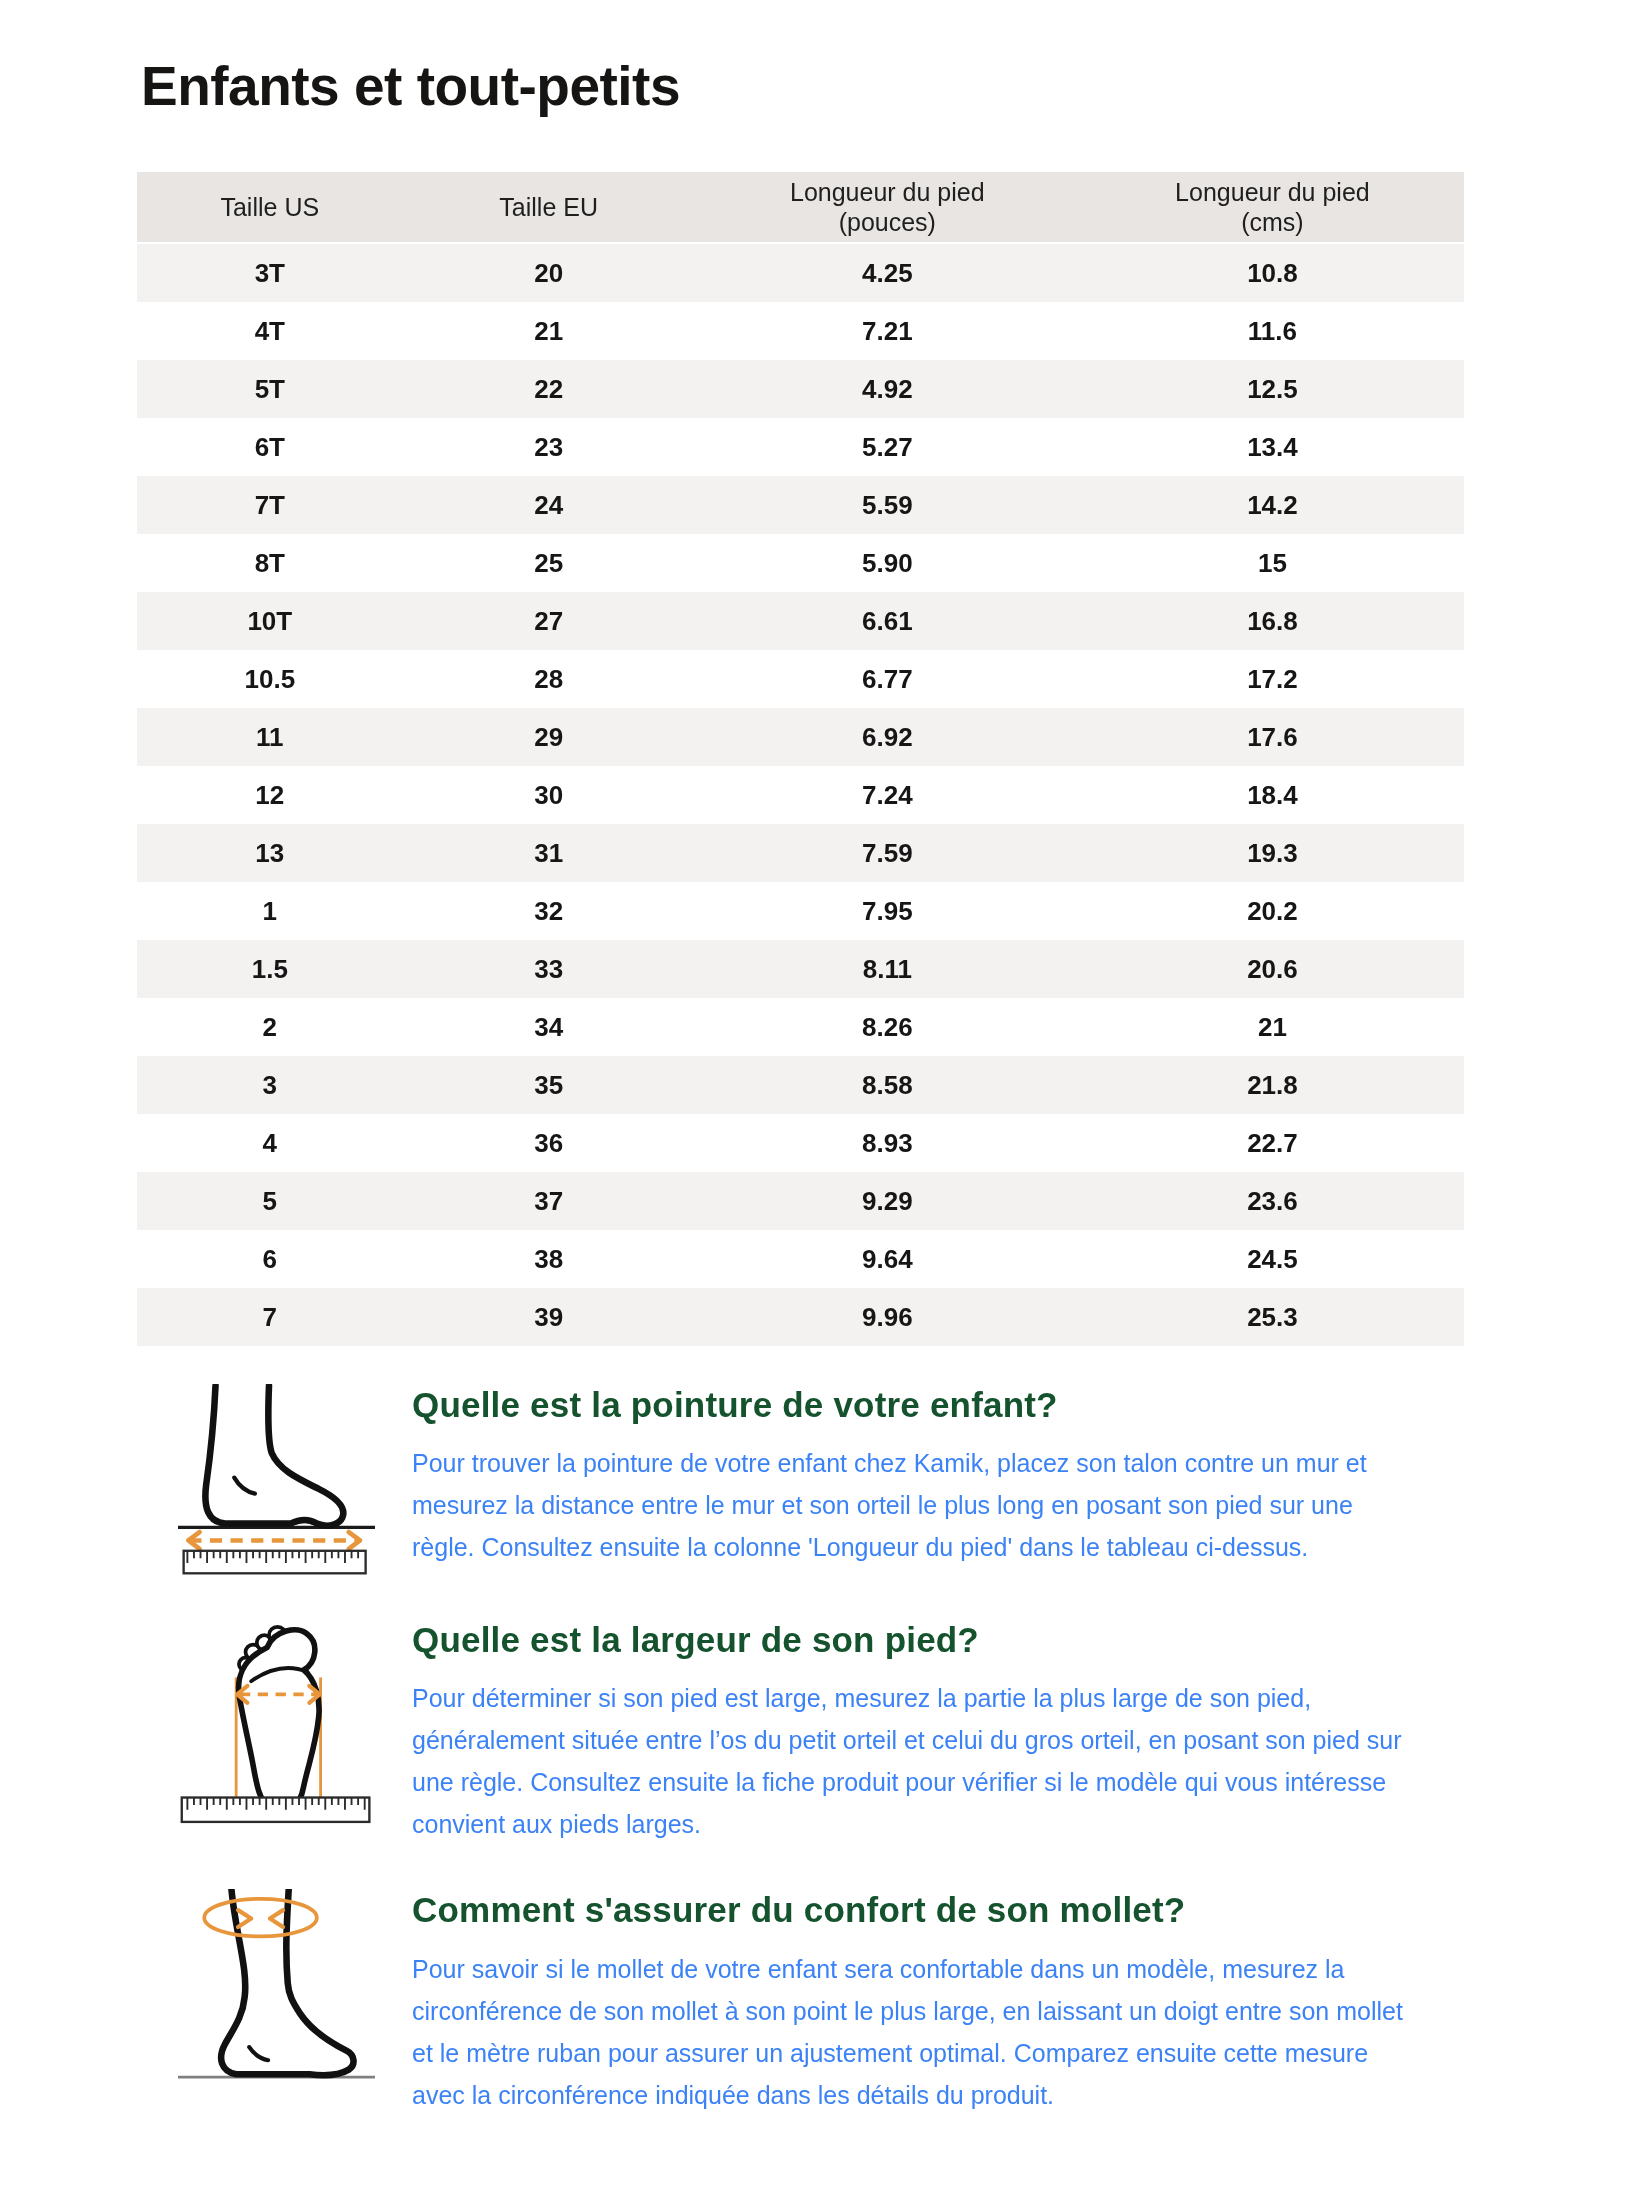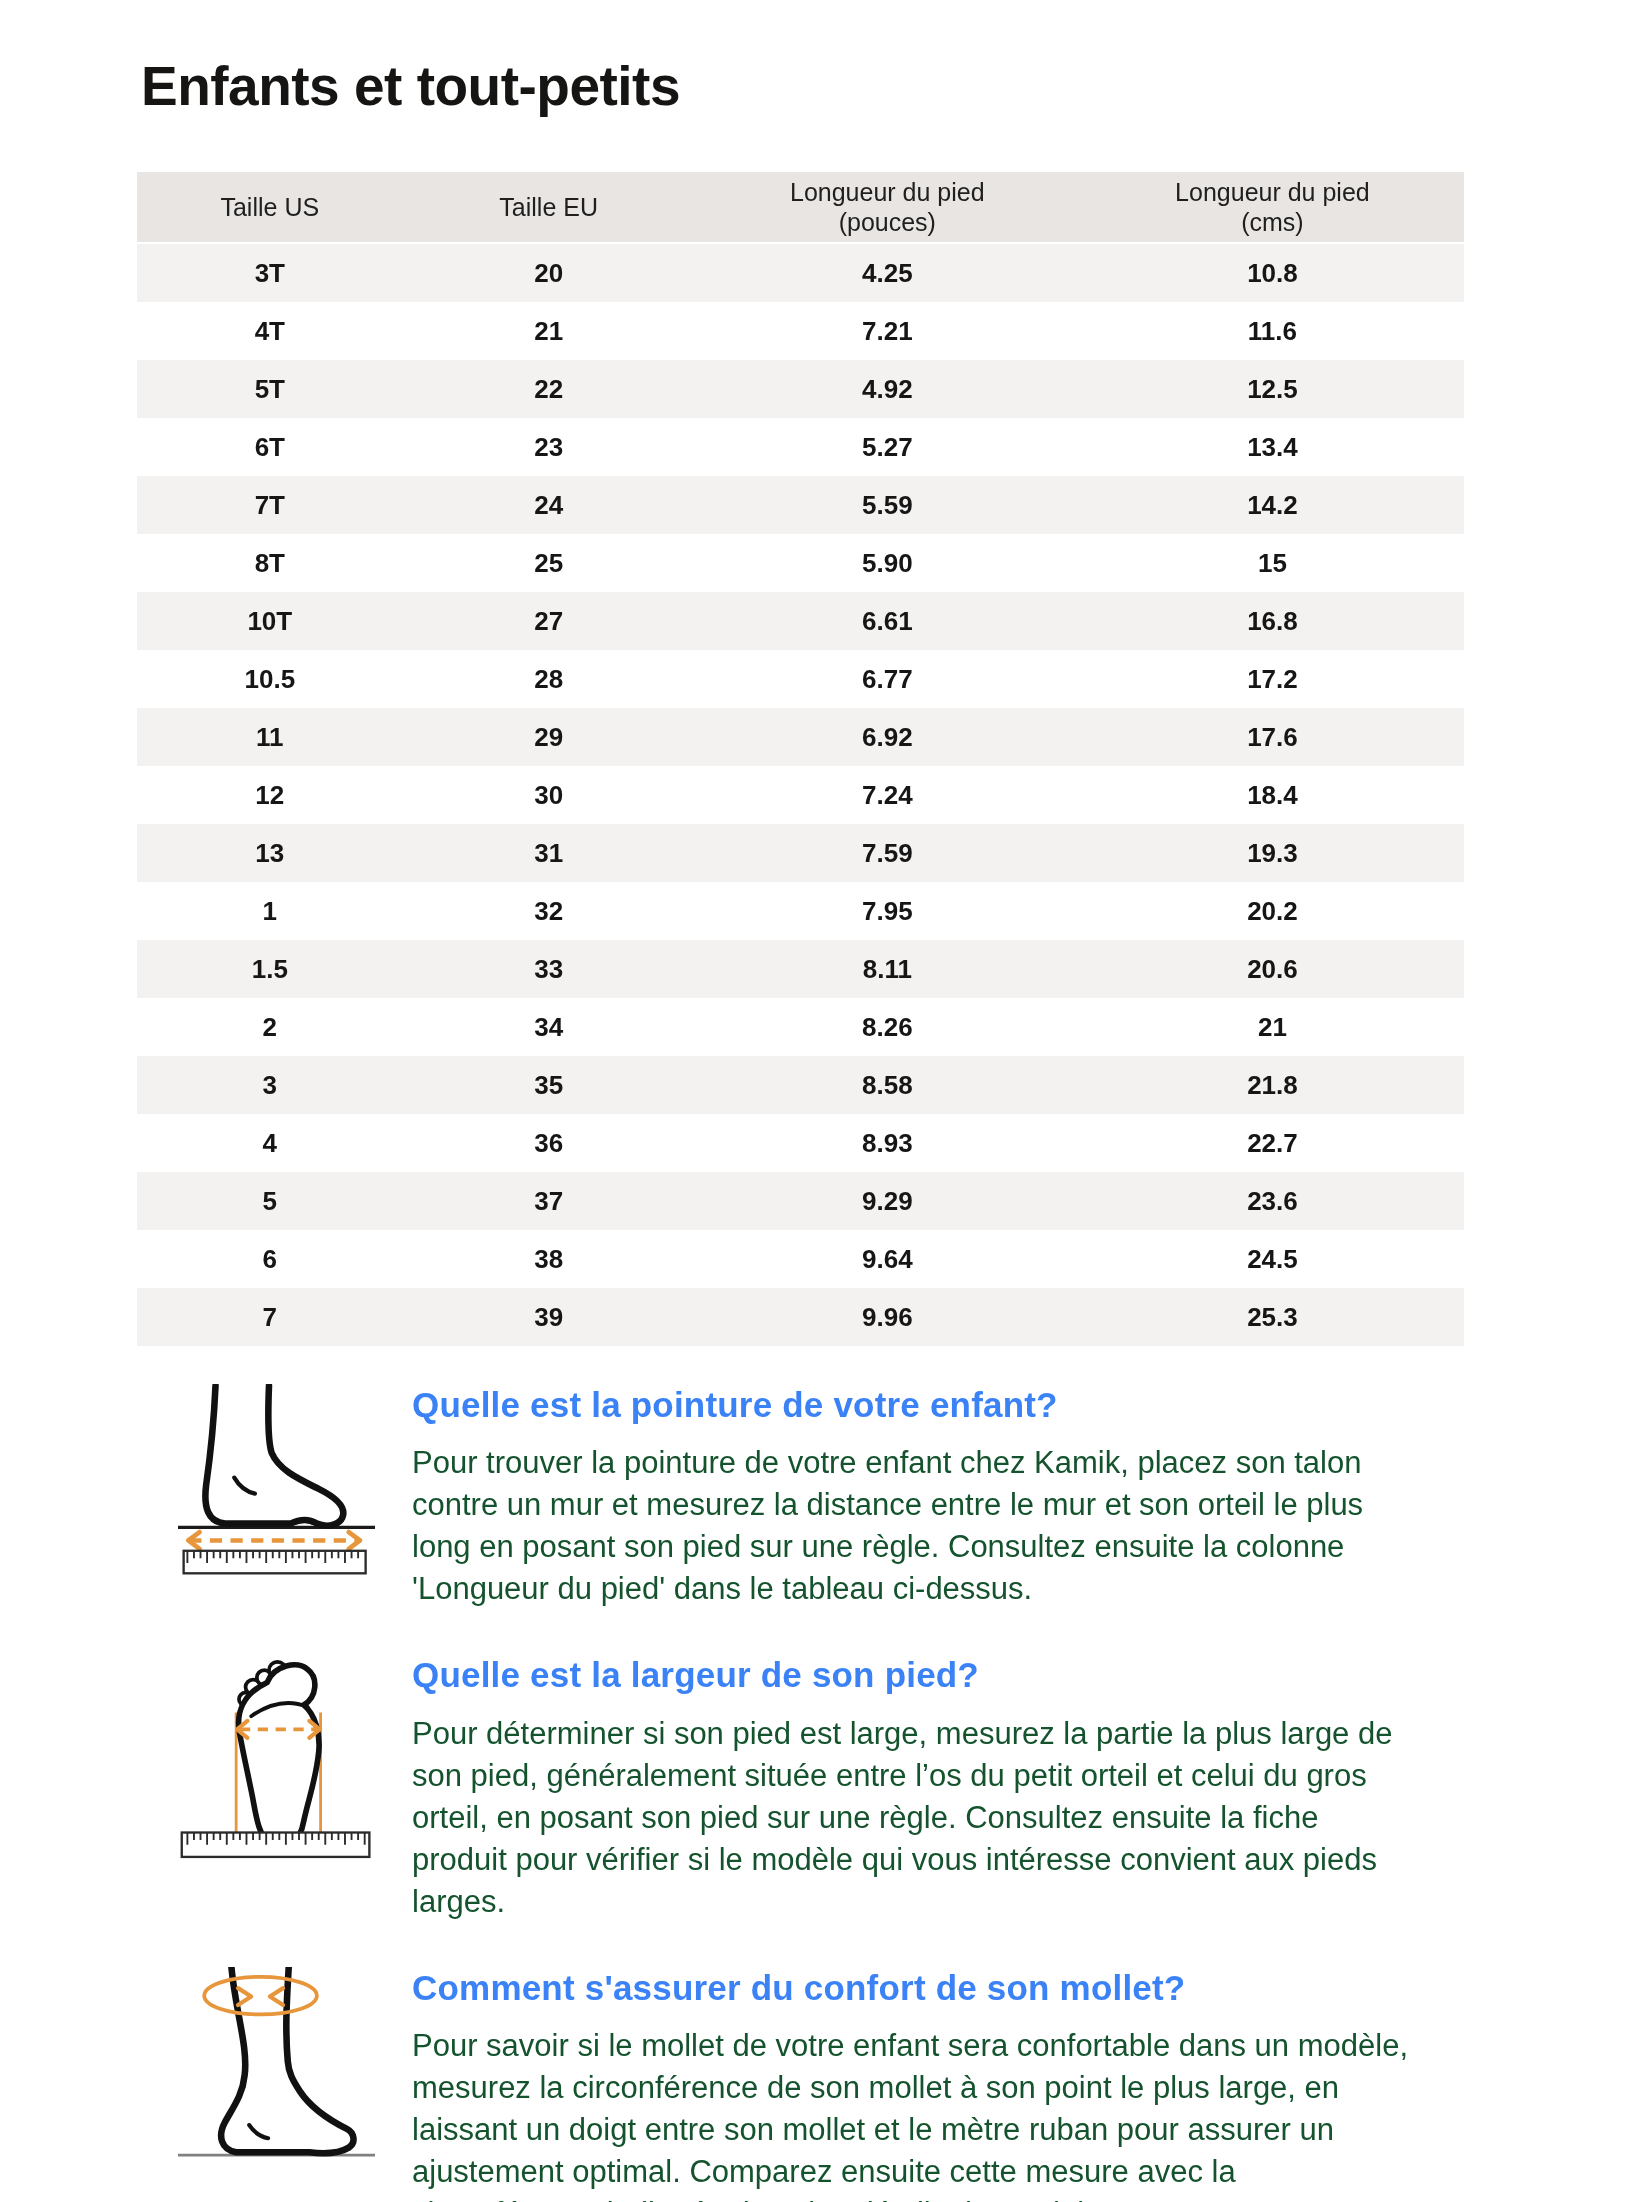--- a/index.html
+++ b/index.html
@@ -56,26 +56,26 @@
   .info-section { display:flex; align-items:flex-start; }
   .icon-col {
     flex:0 0 271px; width:271px;
     display:flex; justify-content:center;
   }
   .text-col { width:999px; }
   .section-heading {
     margin:0 0 16.3px 0;
     font-size:35px; line-height:42px;
     font-weight:700; letter-spacing:0.2px;
-    color:#3b82f6;
+    color:#14532d;
   }
   .section-body {
     margin:0;
-    font-size:31px; line-height:42px;
-    color:#14532d;
+    font-size:25px; line-height:42px;
+    color:#3b82f6;
   }
   .icon-svg { display:block; }
 </style>
 </head>
 <body>
 
 <div class="page">
 
   <h1 class="title">Enfants et tout-petits</h1>
 

